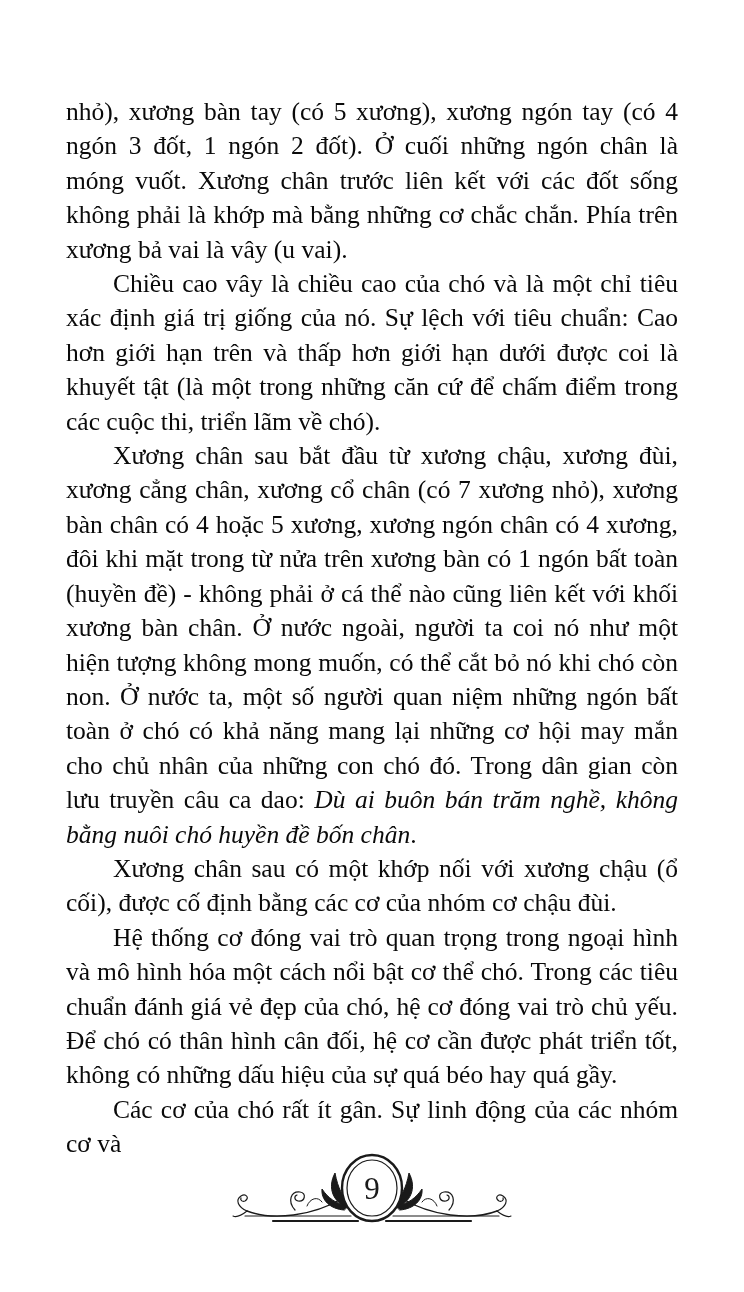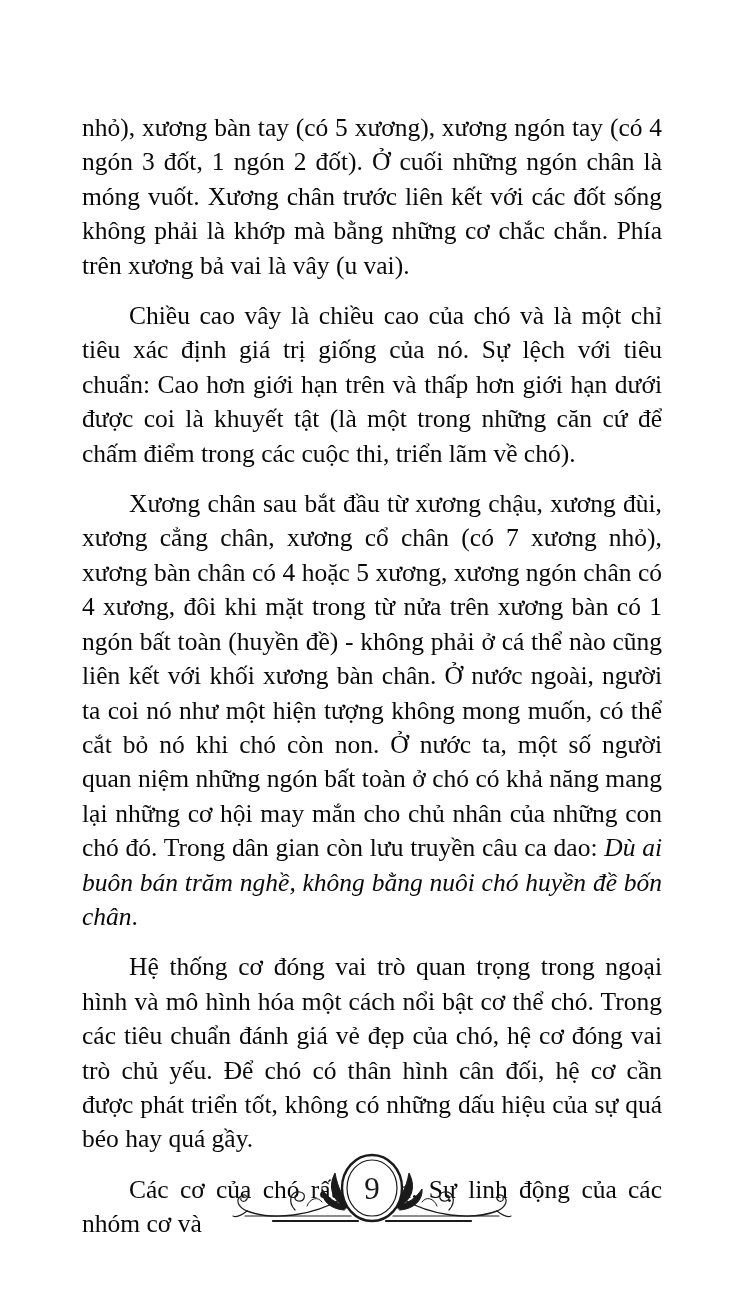--- a/index.html
+++ b/index.html
@@ -15,21 +15,21 @@
     color: #0a0a0a;
     overflow: hidden;
   }
   .page-content {
     position: absolute;
     left: 66px;
     top: 95px;
     width: 612px;
   }
   .page-content p {
-    margin: 16px;
+    margin: 0;
     font-size: 25.5px;
     line-height: 34.4px;
     text-align: justify;
     text-indent: 47px;
   }
   .page-content p.noindent {
     text-indent: 0;
   }
   .section-heading {
     font-size: 26px;
@@ -57,20 +57,21 @@
     font-size: 31px;
   }
 </style>
 </head>
 <body>
 
 <div class="page-content">
   <p class="noindent">nhỏ), xương bàn tay (có 5 xương), xương ngón tay (có 4 ngón 3 đốt, 1 ngón 2 đốt). Ở cuối những ngón chân là móng vuốt. Xương chân trước liên kết với các đốt sống không phải là khớp mà bằng những cơ chắc chắn. Phía trên xương bả vai là vây (u vai).</p>
   <p>Chiều cao vây là chiều cao của chó và là một chỉ tiêu xác định giá trị giống của nó. Sự lệch với tiêu chuẩn: Cao hơn giới hạn trên và thấp hơn giới hạn dưới được coi là khuyết tật (là một trong những căn cứ để chấm điểm trong các cuộc thi, triển lãm về chó).</p>
   <p><span>Xương chân sau bắt đầu từ xương chậu, xương đùi, xương cẳng chân, xương cổ chân (có 7 xương nhỏ), xương bàn chân có 4 hoặc 5 xương, xương ngón chân có 4 xương, đôi khi mặt trong từ nửa trên xương bàn có 1 ngón bất toàn (huyền đề) - không phải ở cá thể nào cũng liên kết với khối xương bàn chân. Ở nước ngoài, người ta coi nó như một hiện tượng không mong muốn, có thể cắt bỏ nó khi chó còn non. Ở nước ta, một số người quan niệm những ngón bất toàn ở chó có khả năng mang lại những cơ hội may mắn cho chủ nhân của những con chó đó. Trong dân gian còn lưu truyền câu ca dao: </span><span class="italic">Dù ai buôn bán trăm nghề, không bằng nuôi chó huyền đề bốn chân</span><span>.</span></p>
+  <p>Xương chân sau có một khớp nối với xương chậu (ổ cối), được cố định bằng các cơ của nhóm cơ chậu đùi.</p>
   <p>Hệ thống cơ đóng vai trò quan trọng trong ngoại hình và mô hình hóa một cách nổi bật cơ thể chó. Trong các tiêu chuẩn đánh giá vẻ đẹp của chó, hệ cơ đóng vai trò chủ yếu. Để chó có thân hình cân đối, hệ cơ cần được phát triển tốt, không có những dấu hiệu của sự quá béo hay quá gầy.</p>
   <p>Các cơ của chó rất ít gân. Sự linh động của các nhóm cơ và</p>
 </div>
 
 <div class="footer-ornament">
   <svg width="282" height="104" viewBox="0 0 282 104" xmlns="http://www.w3.org/2000/svg">
     <g stroke="#1a1a1a" fill="none" stroke-linecap="round">
 
       <g>
         <path d="M112 52 C 82 70 42 75 16 65" stroke-width="1.4"></path>

